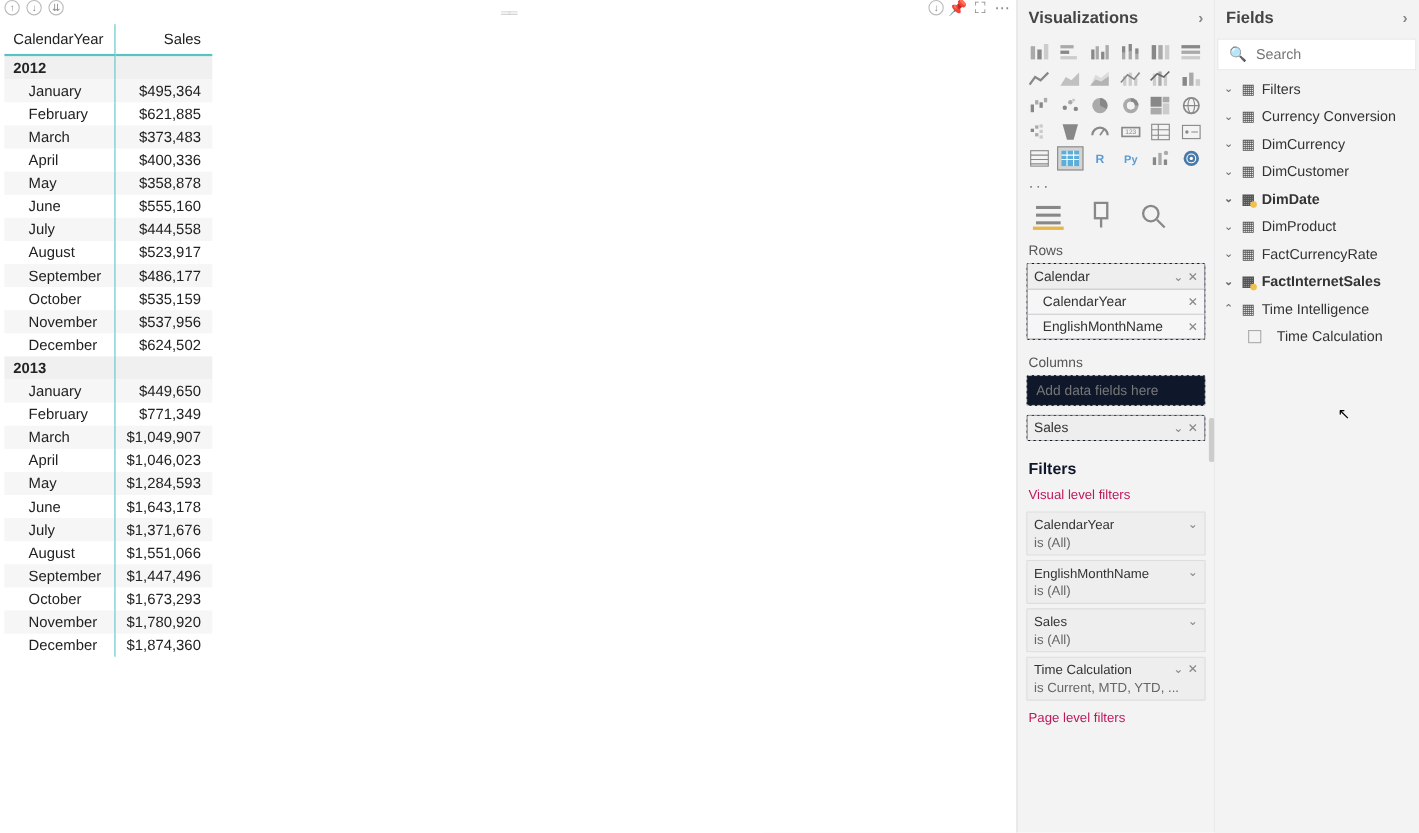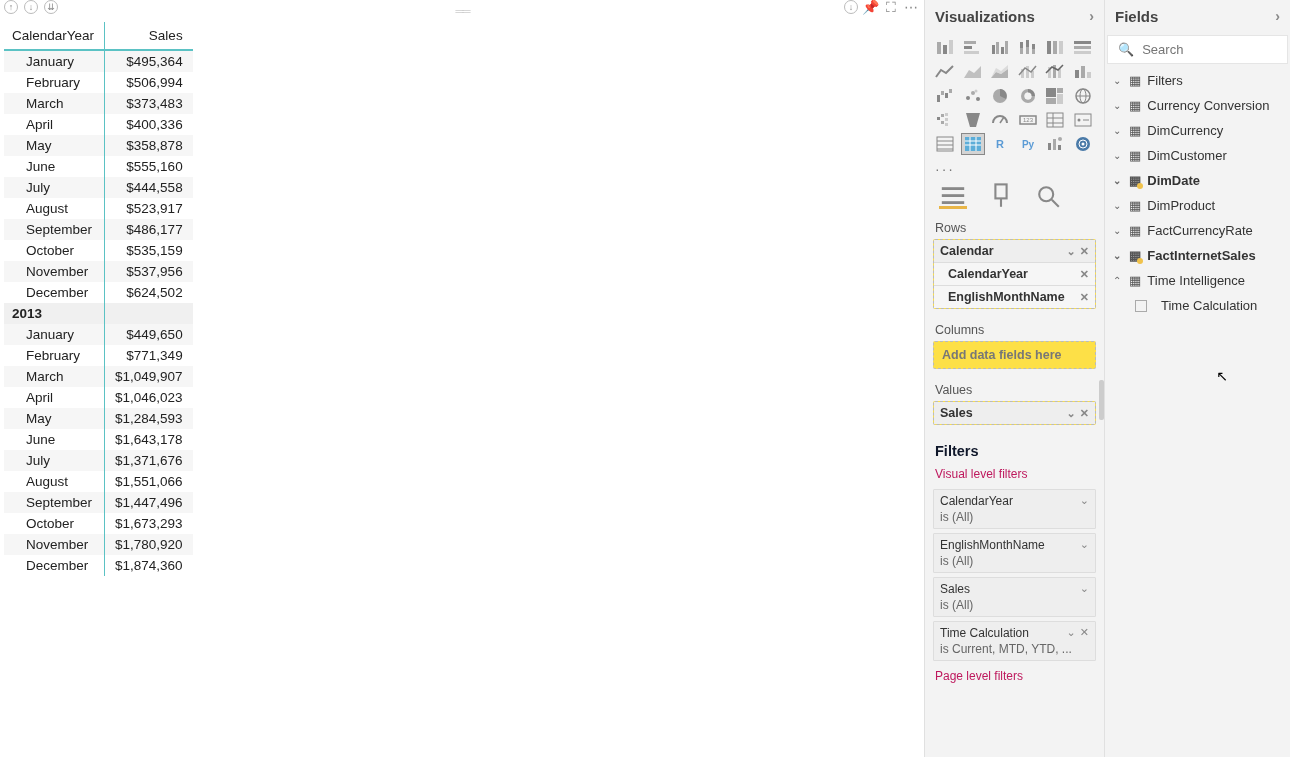--- a/index.html
+++ b/index.html
@@ -34,21 +34,21 @@
     .viz-item { width: 24px; height: 22px; display: flex; align-items: center; justify-content: center; cursor: pointer; }
     .viz-item svg { width: 20px; height: 18px; }
     .viz-item.selected { background: #d4d4d4; border: 1px solid #888; }
     .viz-more { padding: 2px 10px; color: #777; font-size: 14px; letter-spacing: 2px; }
     
     .format-tabs { display: flex; gap: 20px; padding: 6px 14px 4px; border-bottom: 2px solid transparent; }
     .format-tab { width: 28px; height: 24px; display: flex; align-items: center; justify-content: center; cursor: pointer; border-bottom: 3px solid transparent; }
     .format-tab.active { border-bottom: 3px solid #e8b547; }
     
     .well-label { padding: 6px 10px 4px; font-size: 12.5px; color: #555; }
-    .well { margin: 0 8px 8px; background: #fde047; border: 1px dashed #bbb; border-radius: 2px; font-weight: bold; }
+    .well { margin: 0 8px 8px; background: #0f172a; border: 1px dashed #bbb; border-radius: 2px; }
     .well-item { display: flex; align-items: center; justify-content: space-between; padding: 4px 6px; font-size: 12.5px; background: #eee; border-bottom: 1px solid #ddd; }
     .well-item:last-child { border-bottom: none; }
     .well-sub { padding-left: 14px; background: #f6f6f6; }
     .well-placeholder { padding: 6px 8px; color: #777; font-size: 12.5px; }
     .well-controls { display: flex; gap: 4px; color: #888; font-size: 11px; }
     .well-controls span { cursor: pointer; }
     
     .filters-header { padding: 10px 10px 4px; font-size: 14.5px; font-weight: 600; color: #0f172a; }
     .filters-sub { padding: 4px 10px; font-size: 12px; color: #be185d; }
     .filter-card { margin: 4px 8px; background: #eee; border: 1px solid #ddd; border-radius: 1px; padding: 4px 6px; font-size: 12px; position: relative; }
@@ -86,27 +86,31 @@
     <span class="mini-icon plain">⛶</span>
     <span class="mini-icon plain">⋯</span>
   </div>
 
   <div class="matrix">
     <div class="matrix-row">
       <div class="matrix-cell matrix-header col-year">CalendarYear</div>
       <div class="matrix-cell matrix-header col-sales">Sales</div>
     </div>
 
+  <div class="matrix-row year-row">
+        <div class="matrix-cell col-year">2012</div>
+        <div class="matrix-cell col-sales"></div>
+      </div>
       <div class="matrix-row month-row alt">
         <div class="matrix-cell col-year">January</div>
         <div class="matrix-cell col-sales">$495,364</div>
       </div>
       <div class="matrix-row month-row">
         <div class="matrix-cell col-year">February</div>
-        <div class="matrix-cell col-sales">$506,994</div>
+        <div class="matrix-cell col-sales">$621,885</div>
       </div>
       <div class="matrix-row month-row alt">
         <div class="matrix-cell col-year">March</div>
         <div class="matrix-cell col-sales">$373,483</div>
       </div>
       <div class="matrix-row month-row">
         <div class="matrix-cell col-year">April</div>
         <div class="matrix-cell col-sales">$400,336</div>
       </div>
       <div class="matrix-row month-row alt">
@@ -462,21 +466,20 @@
           <span>✕</span>
         </span>
     </div>
   </div>
 
   <div class="well-label">Columns</div>
   <div class="well">
     <div class="well-placeholder">Add data fields here</div>
   </div>
 
-  <div class="well-label">Values</div>
   <div class="well">
     <div class="well-item">
       <span>Sales</span>
       <span class="well-controls">
           <span>⌄</span>
           <span>✕</span>
         </span>
     </div>
   </div>
 

